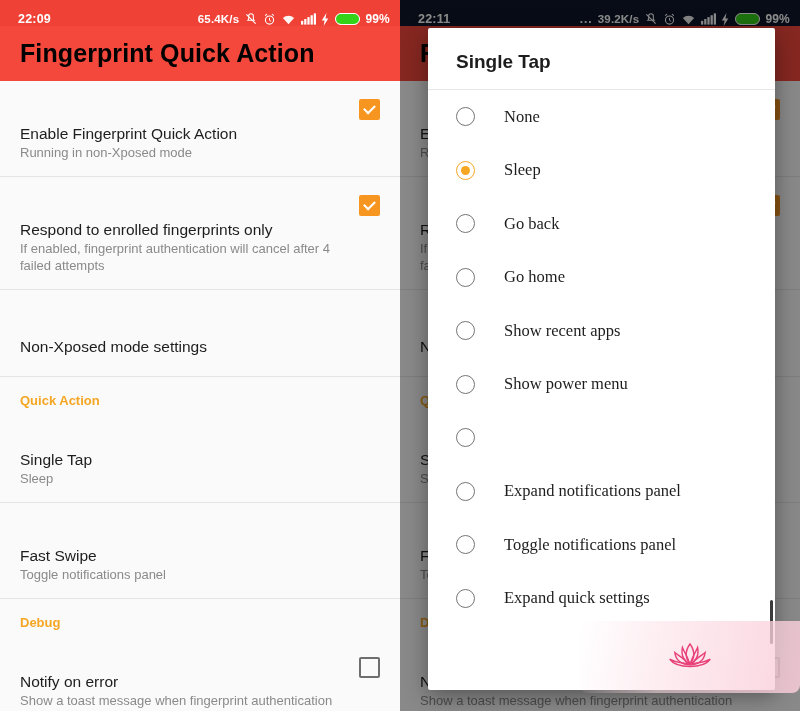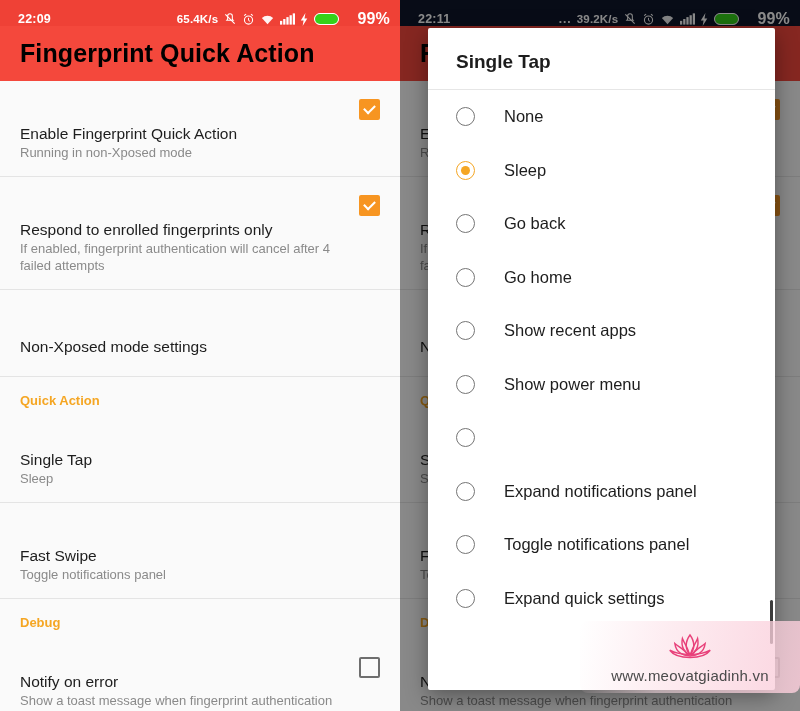--- a/index.html
+++ b/index.html
@@ -45,21 +45,21 @@
   .statusbar .clock { flex: 0 0 auto; }
   .statusbar .sb-right {
     margin-left: auto;
     display: flex;
     align-items: center;
     gap: 5px;
   }
   .sb-speed { font-size: 11.5px; font-weight: bold; }
   .sb-dots { font-size: 12px; letter-spacing: 1px; line-height: 6px; }
   .sb-ico { display: inline-flex; align-items: center; }
-  .sb-pct { font-size: 16px; font-weight: bold; margin-left: 13px; }
+  .sb-pct { font-size: 12px; font-weight: bold; margin-left: 0; }
 
   .batt {
     width: 25px; height: 12px;
     border: 1.5px solid #ffffff;
     border-radius: 6px;
     position: relative;
     box-sizing: border-box;
     background: #ffffff;
     overflow: hidden;
   }
@@ -168,20 +168,21 @@
     font-size: 19px;
     color: #1d1d1d;
     font-weight: bold;
     padding: 23px 0 16px 28px;
   }
   .dlg-sep { height: 1px; background: #e6e6e6; }
   .dlg-body {
     flex: 1 1 auto;
     position: relative;
     overflow: hidden;
+    font-family: Liberation Serif, serif;
   }
   .opt {
     display: flex;
     align-items: center;
     height: 53.5px;
     padding-left: 28px;
     box-sizing: border-box;
   }
   .radio {
     width: 19px; height: 19px;
@@ -524,16 +525,15 @@
           <g fill="none" stroke="#e8417a" stroke-width="1.7">
             <path d="M30 6c-3 4-4.5 8-4.5 12.5S27 26 30 29c3-3 4.5-6 4.5-10.5S33 10 30 6z"></path>
             <path d="M21 10c-1 4.6-.6 8.8 1.2 12.4 1.5 3 4 5.3 7.3 6.9-1.2-4-2.4-7.3-4-10.3-1.6-3-3.1-5.7-4.5-9z"></path>
             <path d="M39 10c1 4.6.6 8.8-1.2 12.4-1.5 3-4 5.3-7.3 6.9 1.2-4 2.4-7.3 4-10.3 1.6-3 3.1-5.7 4.5-9z"></path>
             <path d="M12 16c.6 5.2 3 9.2 7 11.8 2.6 1.7 5.9 2.6 10 2.9-3-3.6-5.9-6.4-8.7-8.5-2.8-2.1-5.6-4-8.3-6.2z"></path>
             <path d="M48 16c-.6 5.2-3 9.2-7 11.8-2.6 1.7-5.9 2.6-10 2.9 3-3.6 5.9-6.4 8.7-8.5 2.8-2.1 5.6-4 8.3-6.2z"></path>
             <path d="M6 24c4 5.5 12 8.6 24 8.6S50 29.5 54 24c-6 3.4-14 5.1-24 5.1S12 27.4 6 24z"></path>
           </g>
         </svg>
       </span>
-      <span class="wm-url">www.meovatgiadinh.vn</span>
     </div>
   </div>
 </div>
 
 </body></html>

